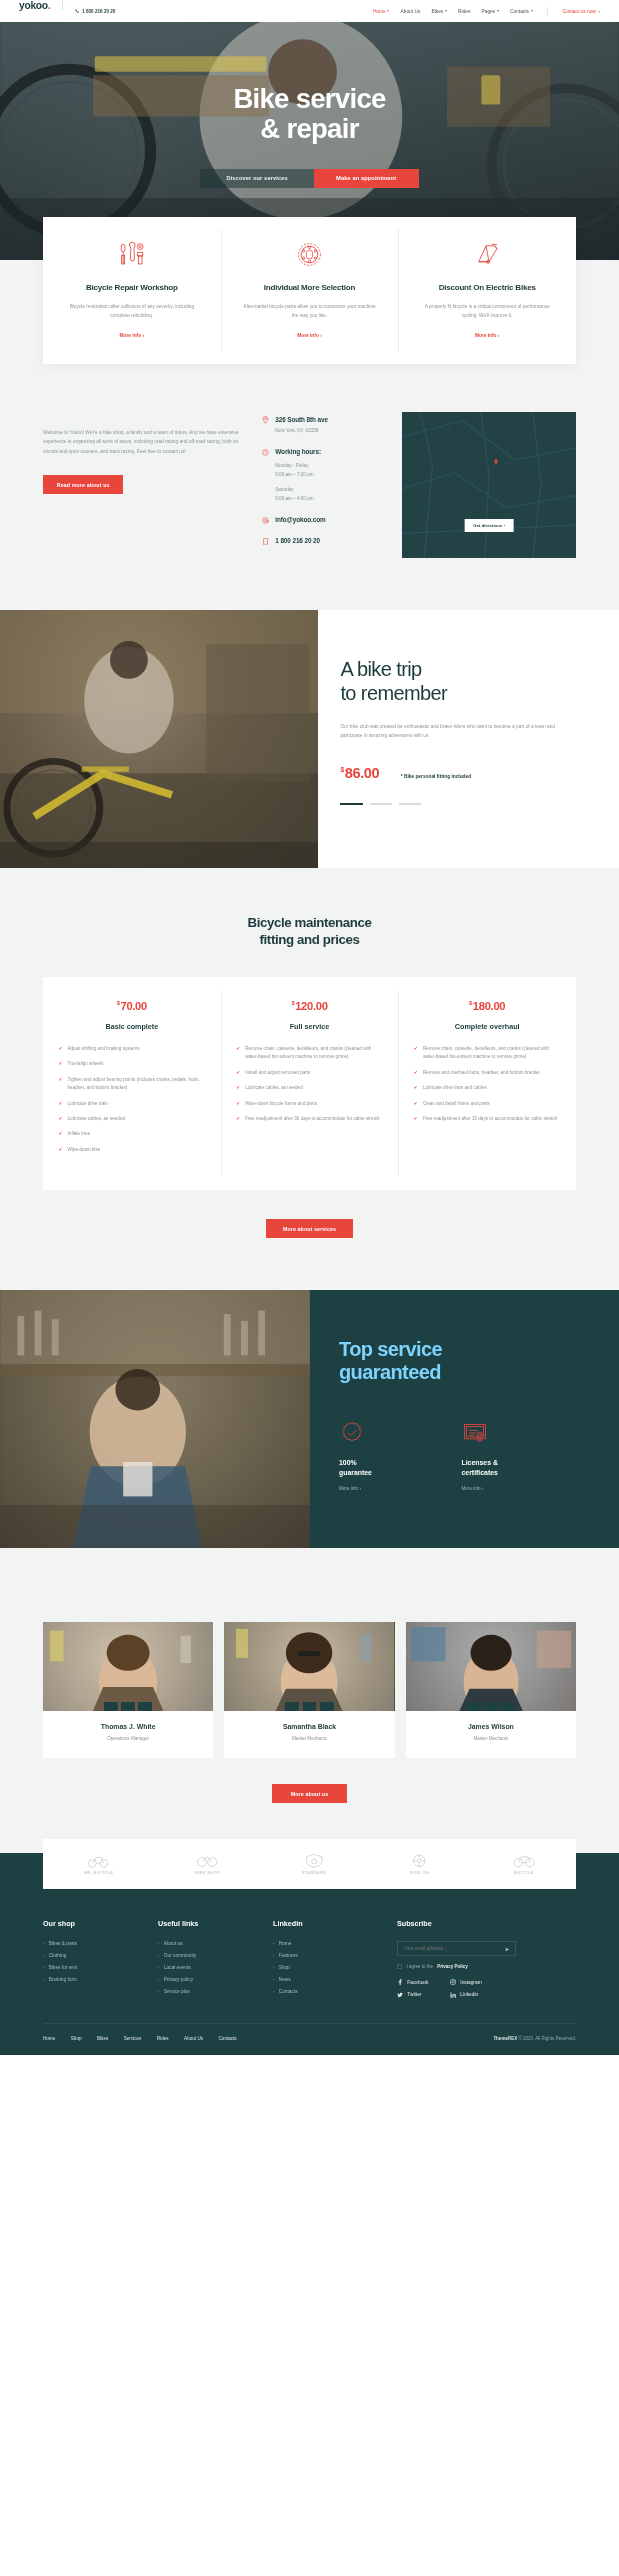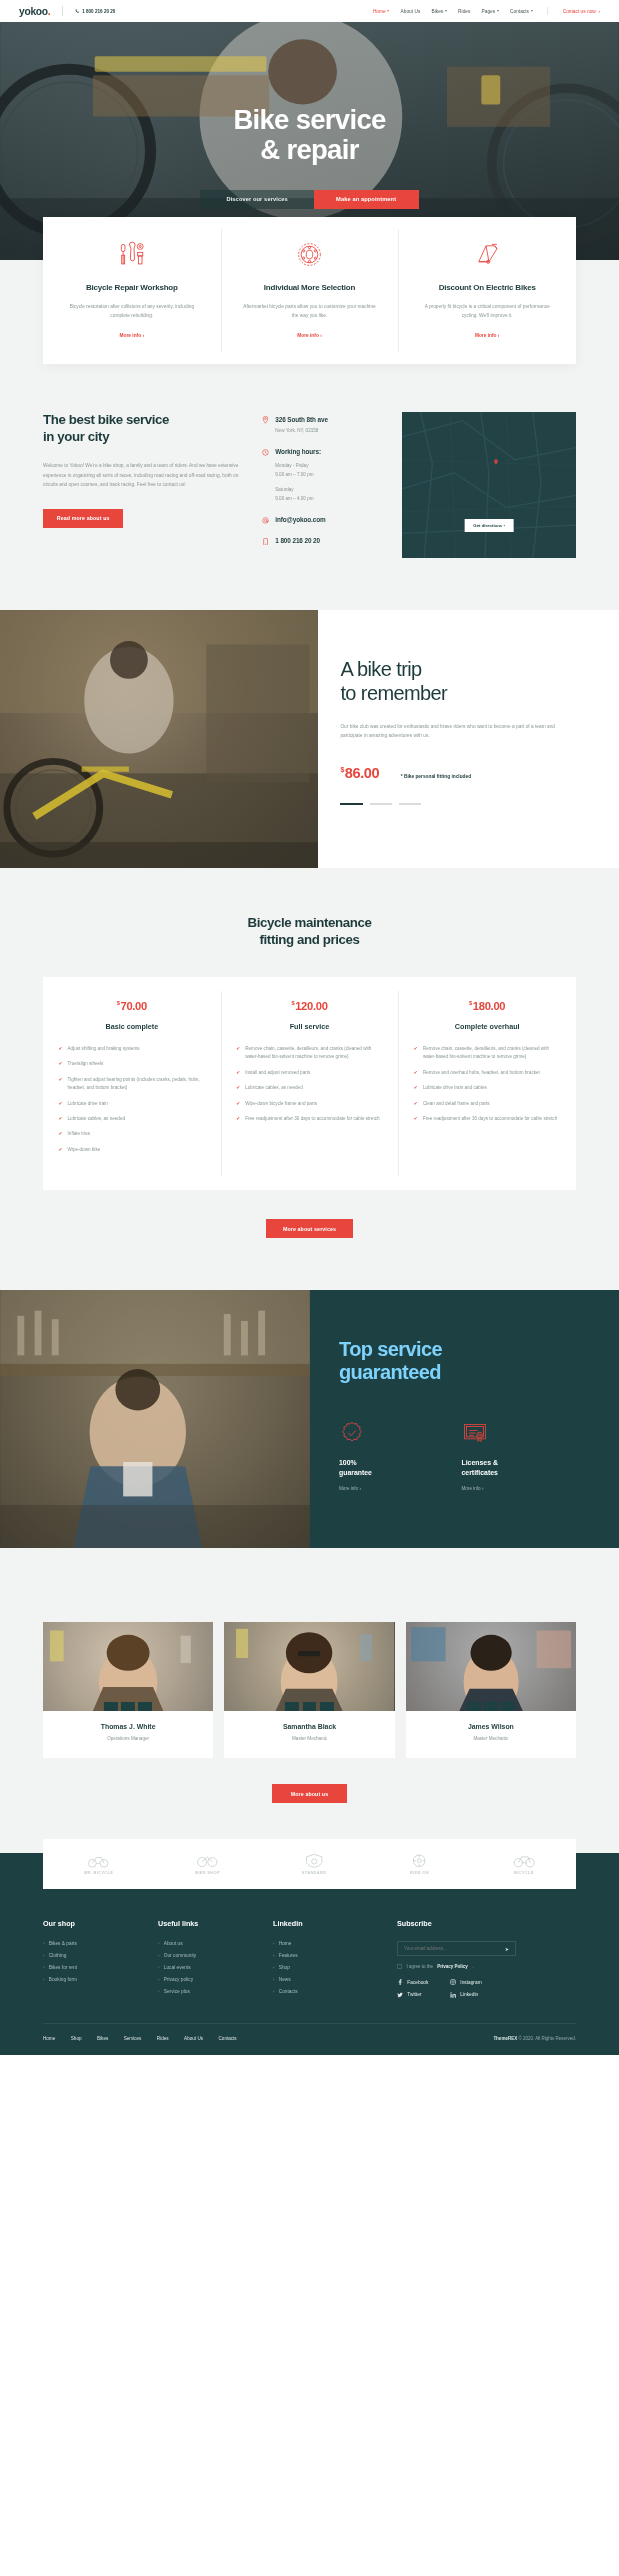--- a/index.html
+++ b/index.html
@@ -7,21 +7,21 @@
   body {
     font-family:"Liberation Sans", sans-serif;
     background:#ffffff;
     color:#2b3b3b;
     -webkit-font-smoothing:antialiased;
   }
   .page { width:619px; position:relative; overflow:hidden; }
 
   
   .header {
-    height:22.4px; background:#fff; display:flex; align-items:center;
+    height:22.4px; background:#fff; display:flex; 
     padding:0 19px; position:relative; z-index:40;
   }
   .logo { font-size:10.3px; font-weight:bold; color:#1d3b3b; letter-spacing:-0.3px; }
   .logo .dot { color:#e8453c; }
   .hdr-sep { width:0.9px; height:10.3px; background:#e0e0e0; margin:0 12px; }
   .hdr-phone { display:flex; align-items:center; gap:2.6px; font-size:4.6px; font-weight:bold; color:#1d3b3b; }
   .hdr-phone svg { width:4.3px; height:4.3px; }
   .nav { display:flex; align-items:center; gap:11.2px; margin-left:auto; }
   .nav-item { font-size:4.8px; color:#4a5656; display:flex; align-items:center; gap:1.7px; white-space:nowrap; cursor:pointer; }
   .nav-item.active { color:#e8453c; }
@@ -33,21 +33,21 @@
   .hero {
     height:238px; position:relative; overflow:hidden;
     background:
       linear-gradient(rgba(25,45,45,.34), rgba(25,45,45,.34)),
       radial-gradient(circle at 22% 60%, #4d565a 0%, #2f3a3e 40%, #1e2628 100%),
       #30393c;
   }
   .hero-bg { position:absolute; inset:0; }
   .hero-content { position:relative; z-index:5; text-align:center; padding-top:62px; }
   .hero h1 {
-    font-size:27.5px; line-height:1.08; color:#fff; font-weight:bold; letter-spacing:-0.7px;margin-top:21px;
+    font-size:27.5px; line-height:1.08; color:#fff; font-weight:bold; letter-spacing:-0.7px;
   }
   .hero-btns { margin-top:25px; display:flex; justify-content:center; align-items:stretch; gap:0; }
   .btn-ghost {
     background:rgba(30,55,55,.55); color:#eef3f2; font-size:5.7px; font-weight:bold;
     padding:0 26px; height:19px; display:flex; align-items:center; justify-content:center; cursor:pointer;
     letter-spacing:0.1px;
   }
   .btn-red {
     background:#e8453c; color:#fff; font-size:5.7px; font-weight:bold;
     padding:0 22.4px; height:19px; display:flex; align-items:center; justify-content:center; cursor:pointer;
@@ -346,24 +346,20 @@
         <div class="feat-desc">A properly fit bicycle is a critical component of performance cycling. We'll improve it.</div>
         <div class="more-info"><span>More info</span> ›</div>
       </div>
 
     </div>
   </div>
 
   <div class="about">
     <div class="about-inner">
       <div class="about-left">
-        <div class="sec-title">
-          <span>The best bike service</span><br>
-          <span>in your city</span>
-        </div>
         <div class="about-text">Welcome to Yokoo! We're a bike shop, a family and a team of riders. And we have extensive experience in organizing all sorts of races, including road racing and off-road racing, both on circuits and open courses, and track racing. Feel free to contact us!</div>
         <div class="btn-solid">Read more about us</div>
       </div>
 
       <div class="about-info">
         <div class="info-row">
           <div class="info-ico">
             <svg width="6.9" height="7.7" viewBox="0 0 16 20" stroke-width="1.6">
                 <path d="M8 1a6 6 0 016 6c0 4.5-6 12-6 12S2 11.5 2 7a6 6 0 016-6z"></path>
                 <circle cx="8" cy="7" r="2.2"></circle>

